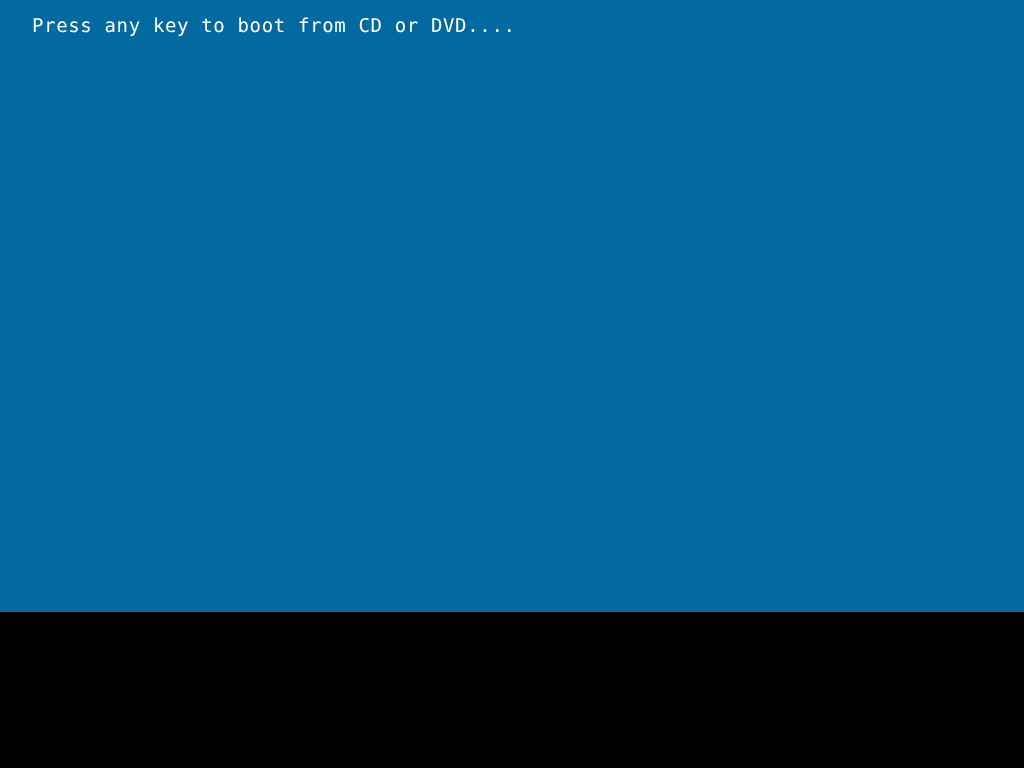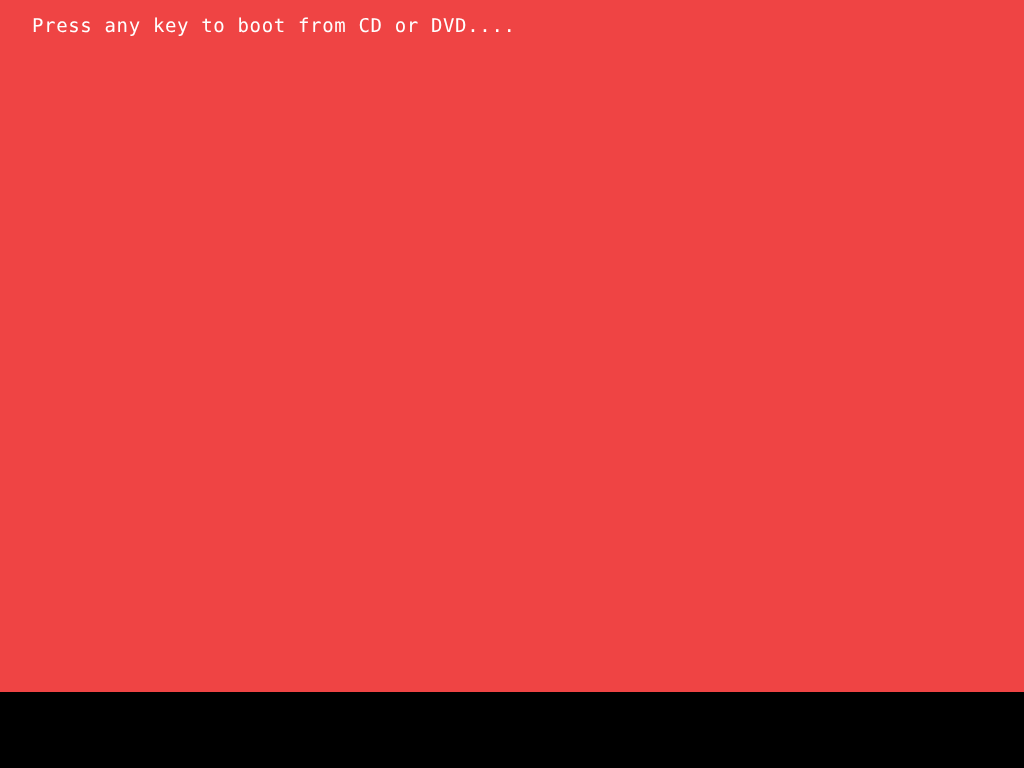--- a/index.html
+++ b/index.html
@@ -5,22 +5,22 @@
 <style>
   html, body {
     margin: 0;
     padding: 0;
     background: #000000;
   }
 
   #screen {
     position: relative;
     width: 1024px;
-    height: 692px;
-    background-color: #ef4444;
+    height: 612px;
+    background-color: #0369a1;
     overflow: hidden;
     
   }
 
   
   #boot-prompt-line {
     position: absolute;
     left: 32px;
     top: 14px;
     margin: 0;

